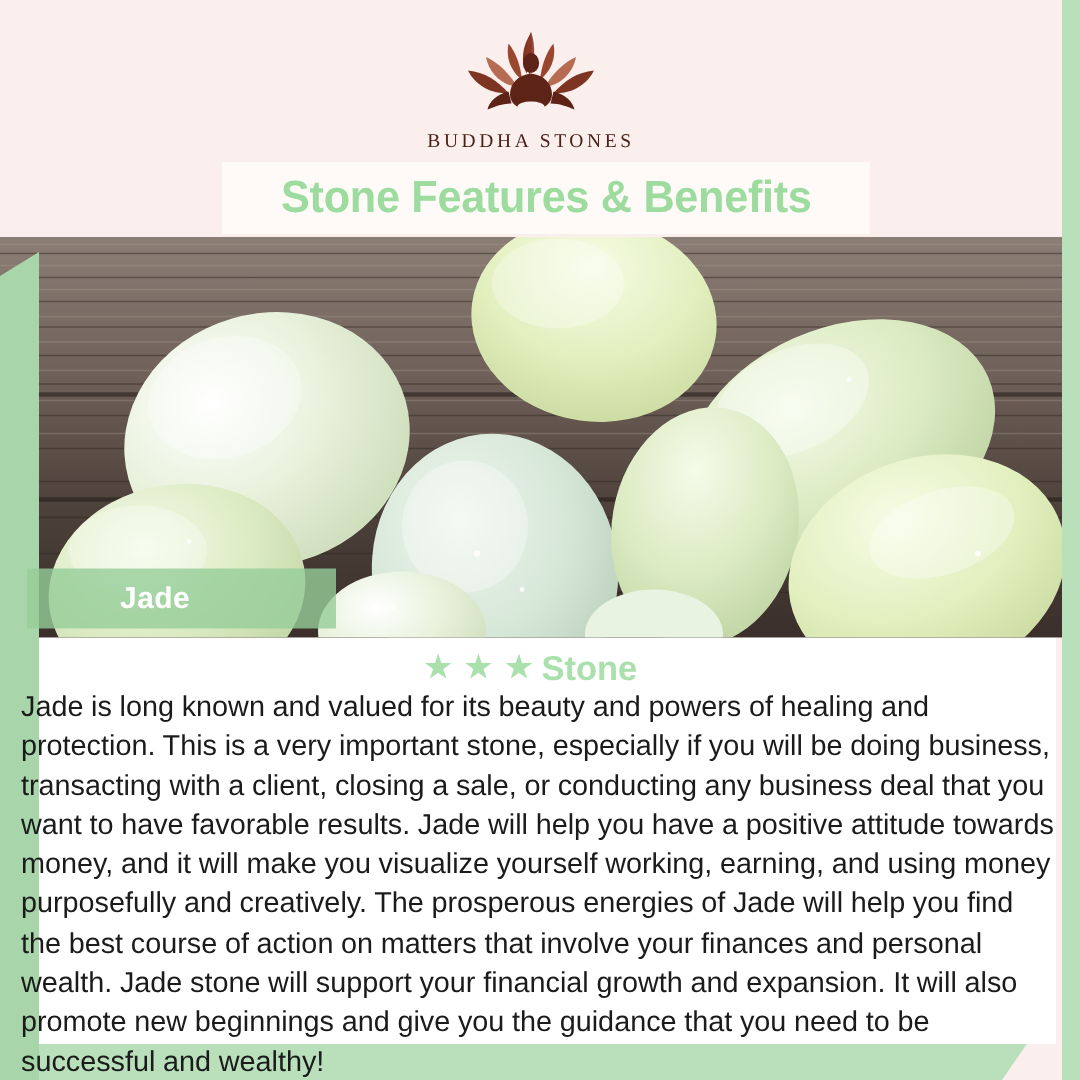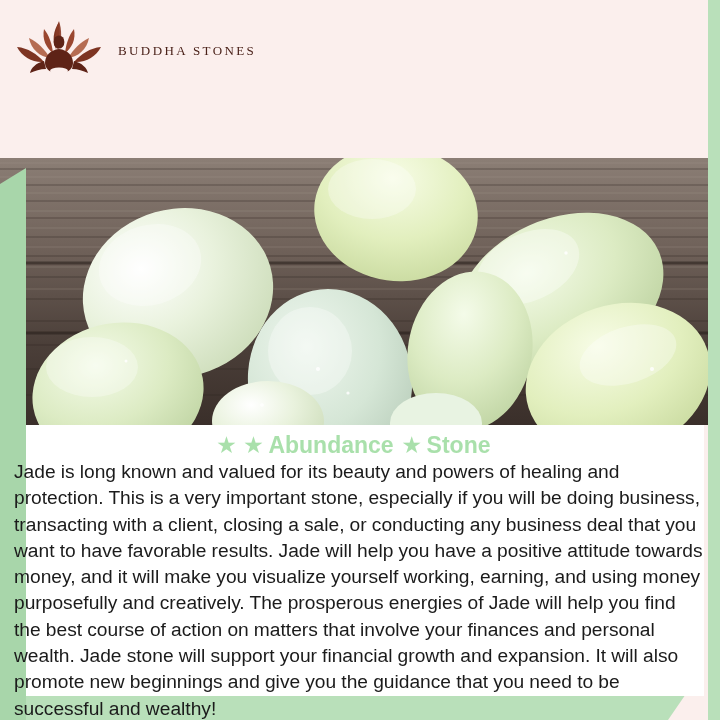--- a/index.html
+++ b/index.html
@@ -38,21 +38,21 @@
     background:#ffffff;z-index:3;
   }
 
   
   .header{
     position:absolute;left:0;top:0;width:708px;height:158px;
     background:#fbefed;z-index:4;
   }
   .logo-wrap{
     position:absolute;left:0;top:16px;width:708px;
-    display:flex;flex-direction:row;align-items:center;
+    display:flex;flex-direction:column;align-items:center;
   }
   .logo-mark{width:118px;height:66px;display:block;}
   .logo-word{
     margin-top:4px;
     font-family:"Liberation Serif", serif;
     font-size:13px;letter-spacing:2.4px;color:#4a2119;
     font-weight:400;white-space:nowrap;
   }
 
   .title-panel{
@@ -133,20 +133,23 @@
           <path d="M74 45 C82 47,87 52,88 57 C83 55,78 53,72 53 Z"></path>
         </g>
         <g fill="#fbefed">
           <ellipse cx="59" cy="55" rx="9" ry="3.4"></ellipse>
         </g>
       </svg>
       <div class="logo-word">BUDDHA STONES</div>
     </div>
   </div>
 
+  <div class="title-panel">
+    <div class="title-text">Stone Features &amp; Benefits</div>
+  </div>
 
   <div class="photo">
     <svg viewBox="0 0 708 270" preserveAspectRatio="none">
       <defs>
         <linearGradient id="wood" x1="0" y1="0" x2="0" y2="1">
           <stop offset="0" stop-color="#8c7f76"></stop>
           <stop offset="0.35" stop-color="#6f6159"></stop>
           <stop offset="0.7" stop-color="#4b3f39"></stop>
           <stop offset="1" stop-color="#3a2f2a"></stop>
         </linearGradient>
@@ -231,28 +234,30 @@
         <circle cx="262" cy="250" r="1.8"></circle>
           <circle cx="566" cy="98" r="1.7"></circle>
         <circle cx="652" cy="214" r="2"></circle>
           <circle cx="126" cy="206" r="1.5"></circle>
       </g>
     </svg>
   </div>
 
   <div class="edge-left-strip"></div>
 
+  <div class="jade-tag">
+    <span>Jade</span>
+  </div>
 
   <div class="benefits">
     <div class="benefit">
       <span class="star">★</span>
     </div>
     <div class="benefit">
       <span class="star">★</span>
-      <span>Abundance</span>
     </div>
     <div class="benefit">
       <span class="star">★</span>
       <span>Stone</span>
     </div>
   </div>
 
   <div class="para">Jade is long known and valued for its beauty and powers of healing and protection. This is a very important stone, especially if you will be doing business, transacting with a client, closing a sale, or conducting any business deal that you want to have favorable results. Jade will help you have a positive attitude towards money, and it will make you visualize yourself working, earning, and using money purposefully and creatively. The prosperous energies of Jade will help you find the best course of action on matters that involve your finances and personal wealth. Jade stone will support your financial growth and expansion. It will also promote new beginnings and give you the guidance that you need to be successful and wealthy!</div>
 
 </div>

